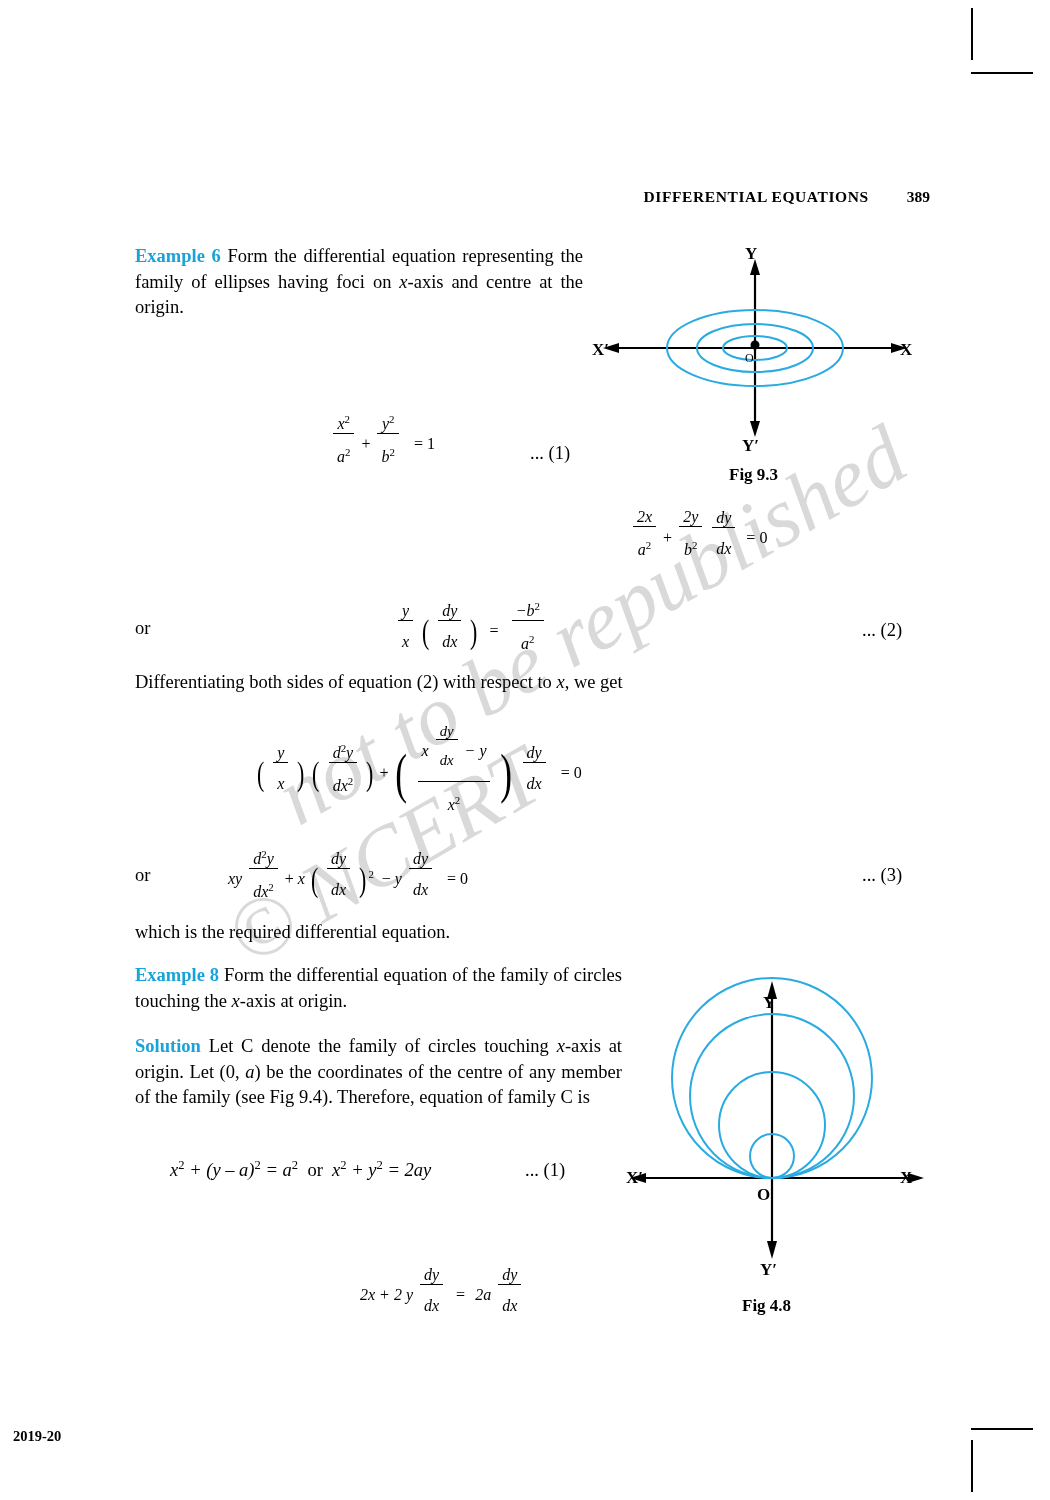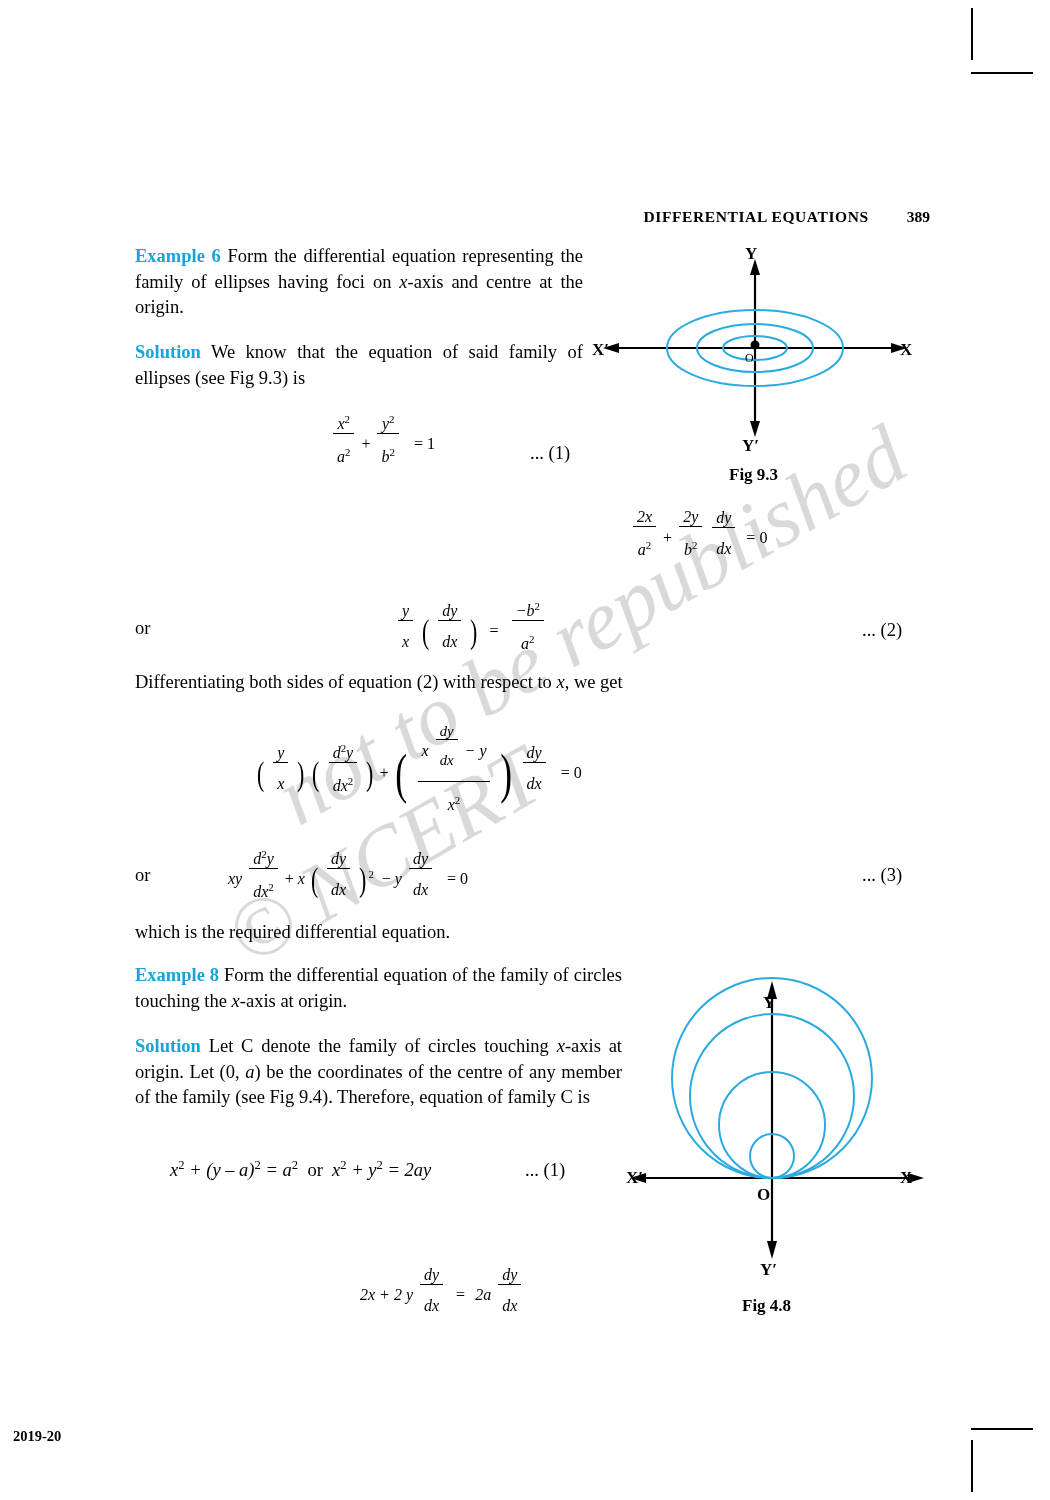--- a/index.html
+++ b/index.html
@@ -82,21 +82,20 @@
     font-family: "Liberation Serif", serif;
     font-weight: bold;
     font-size: 15.5px;
     letter-spacing: 0.6px;
     z-index: 10;
   }
   .page-header .pg-num {
     display: inline-block;
     margin-left: 38px;
     letter-spacing: 0;
-    margin-top: 20px;
   }
 
   
   .content {
     position: absolute;
     left: 0; top: 8px;
     width: 964px;
     height: 1500px;
     z-index: 10;
   }
@@ -189,26 +188,20 @@
 
 <div class="content">
 
   <div class="para" style="left:135px; top:236px; width:448px;">
     <span class="kw">Example  6</span>
     <span>
       Form  the  differential  equation representing the family of ellipses having foci on <span class="it">x</span>-axis and centre at the origin.
     </span>
   </div>
 
-  <div class="para" style="left:135px; top:332px; width:448px;">
-    <span class="kw">Solution</span>
-    <span>
-      We know that the equation of said family of ellipses (see Fig 9.3) is
-    </span>
-  </div>
 
   <div class="eqline" style="left:330px; top:405px;">
     <span class="frac">
       <span class="num math">x<span class="supn">2</span></span>
       <span class="den math">a<span class="supn">2</span></span>
     </span>
     <span>+</span>
     <span class="frac">
       <span class="num math">y<span class="supn">2</span></span>
       <span class="den math">b<span class="supn">2</span></span>

